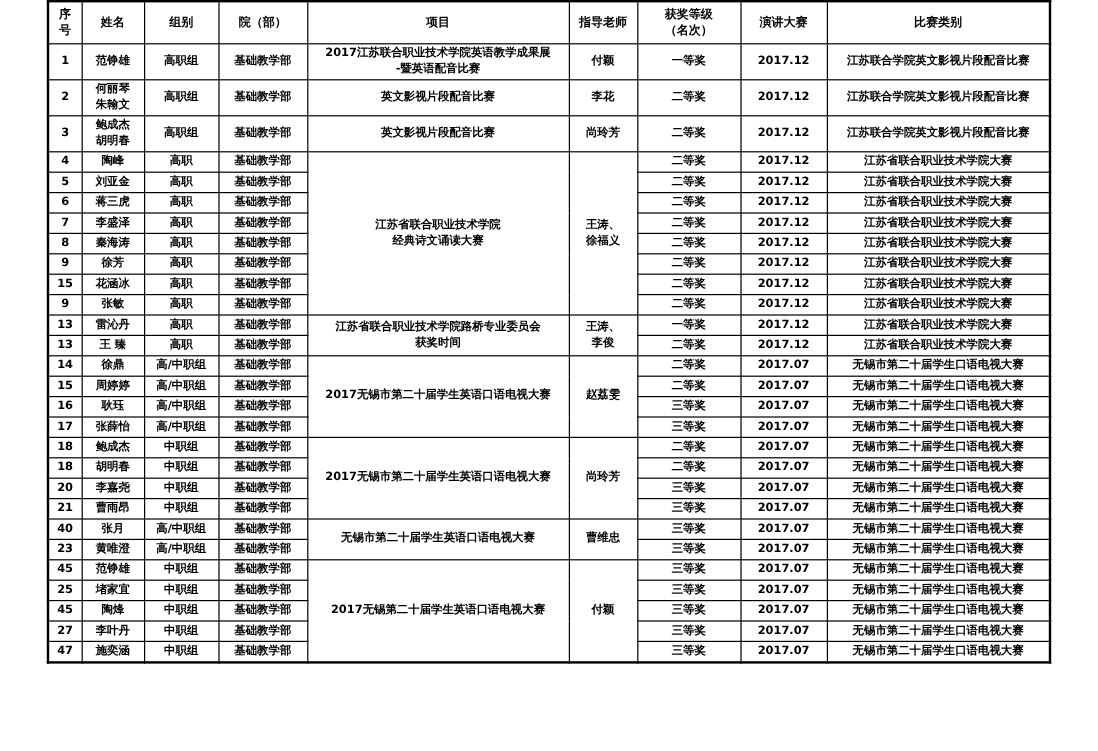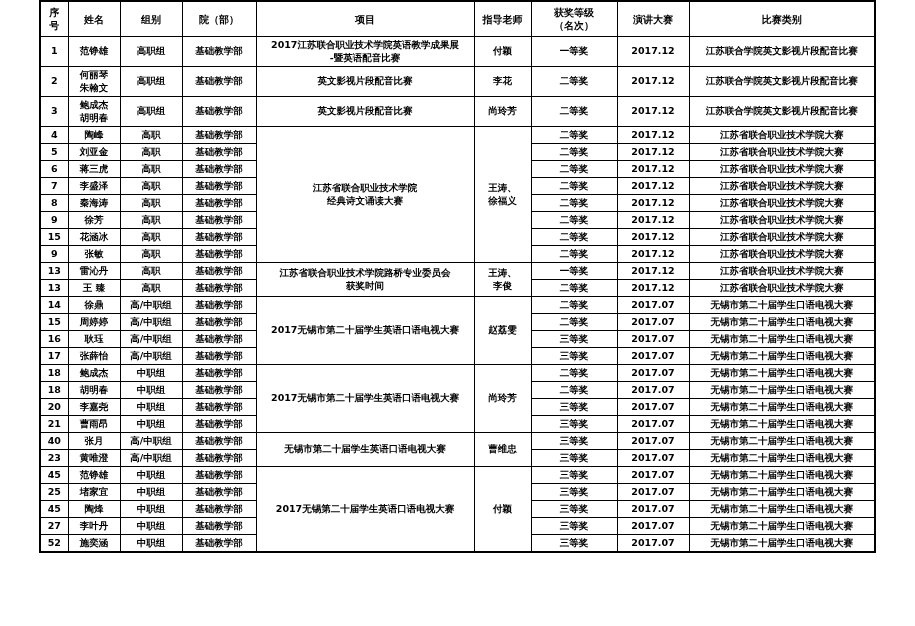--- a/index.html
+++ b/index.html
@@ -346,21 +346,21 @@
         <tr class="short">
           <td>27</td>
           <td>李叶丹</td>
           <td>中职组</td>
           <td>基础教学部</td>
           <td>三等奖</td>
           <td>2017.07</td>
           <td>无锡市第二十届学生口语电视大赛</td>
         </tr>
         <tr class="short">
-          <td>52</td>
+          <td>47</td>
           <td>施奕涵</td>
           <td>中职组</td>
           <td>基础教学部</td>
           <td>三等奖</td>
           <td>2017.07</td>
           <td>无锡市第二十届学生口语电视大赛</td>
         </tr>
       </tbody>
   </table>
 </div>

